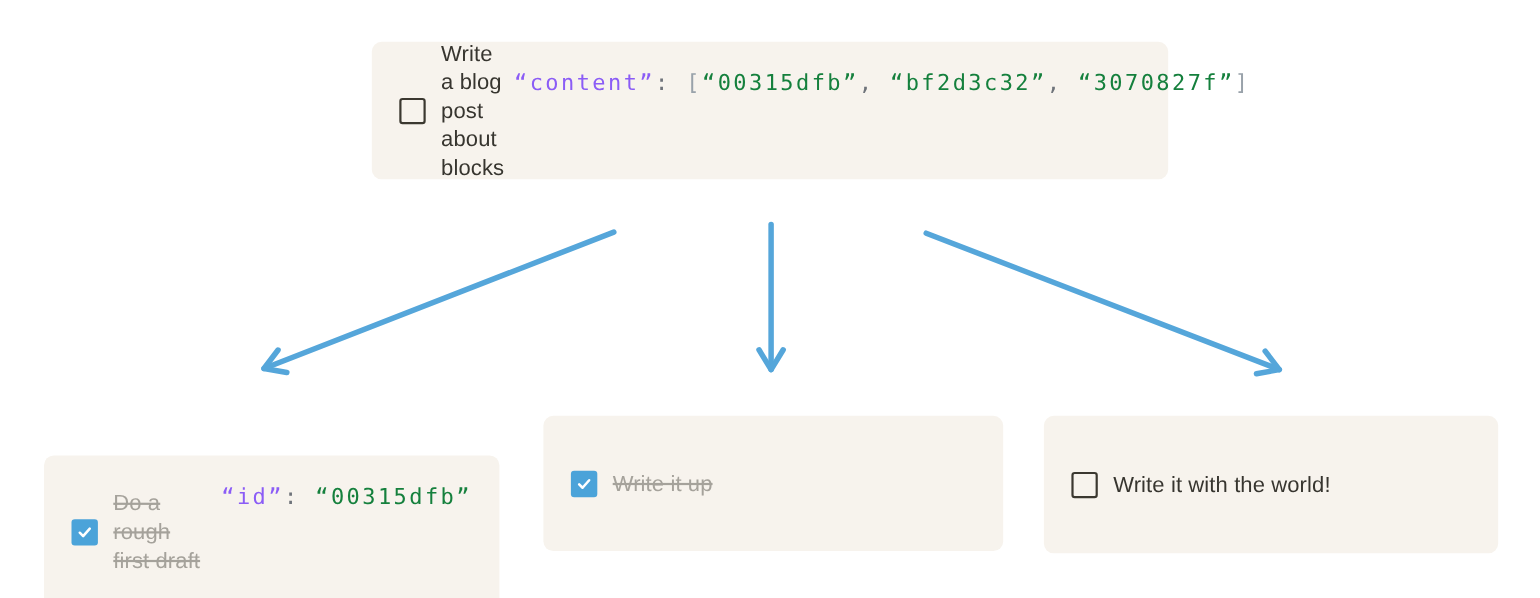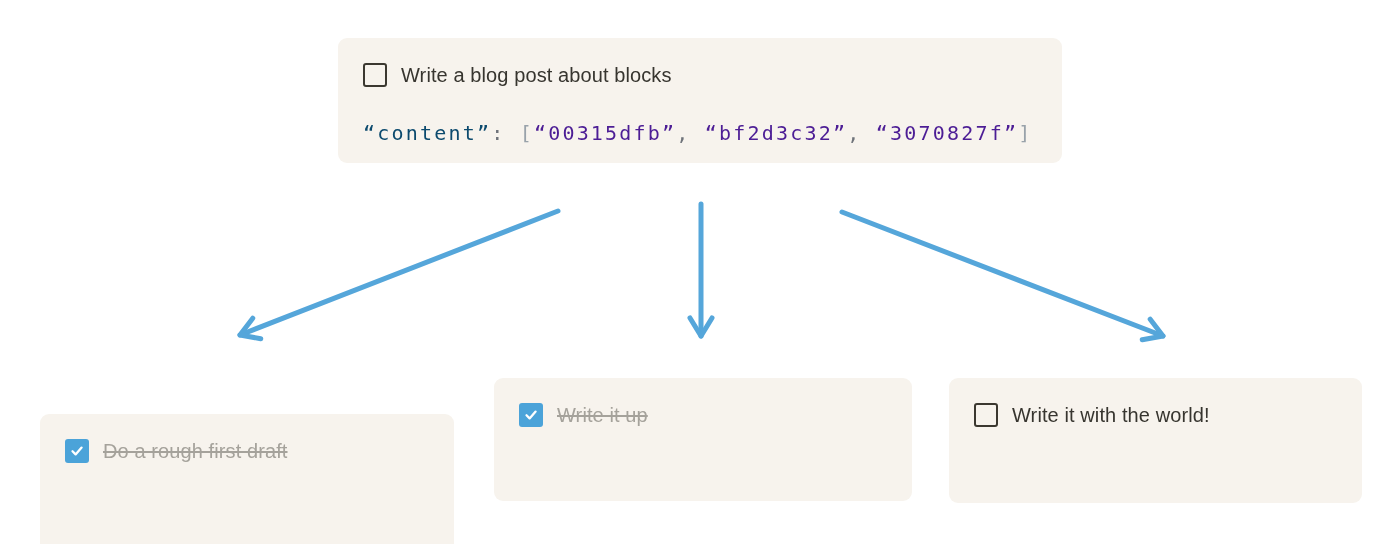--- a/index.html
+++ b/index.html
@@ -10,22 +10,21 @@
     overflow: hidden;
     font-family: "Liberation Sans", sans-serif;
   }
   .card {
     position: absolute;
     background: #f7f3ed;
     border-radius: 9px;
     box-sizing: border-box;
     padding: 24px 25px;
     display: flex;
-    flex-direction: column;
-    gap: 32px;
+    gap: 9px;
   }
   .card-parent { left: 338px; top: 38px;  width: 724px; height: 125px; }
   .card-child1 { left: 40px;  top: 378px; width: 414px; height: 140px; margin-top: 36px; }
   .card-child2 { left: 494px; top: 378px; width: 418px; height: 123px; }
   .card-child3 { left: 949px; top: 378px; width: 413px; height: 125px; }
 
   .todo-row { display: flex; align-items: center; gap: 14px; }
   .checkbox {
     width: 24px; height: 24px;
     box-sizing: border-box;
@@ -51,22 +50,22 @@
     text-decoration-thickness: 1.5px;
   }
 
   .code-line {
     font-family: "DejaVu Sans Mono", "Liberation Mono", monospace;
     font-size: 20px;
     line-height: 27px;
     letter-spacing: 2.2px;
     white-space: pre;
   }
-  .code-line .k { color: #0c4a6e; }
-  .code-line .v { color: #4c1d95; }
+  .code-line .k { color: #8b5cf6; }
+  .code-line .v { color: #15803d; }
   .code-line .p { color: #6f737a; }
   .code-line .b { color: #99a2aa; }
 
   svg.arrows {
     position: absolute;
     left: 0; top: 0;
     pointer-events: none;
   }
 </style>
 </head>
@@ -93,20 +92,21 @@
 
 <div class="card card-child1">
   <div class="todo-row">
     <span class="checkbox checked">
         <svg width="16" height="16" viewBox="0 0 16 16">
           <path d="M3.5 8.3 L6.6 11.4 L12.6 4.6" fill="none" stroke="#ffffff" stroke-width="2.3" stroke-linecap="round" stroke-linejoin="round"></path>
         </svg>
       </span>
     <span class="todo-label done">Do a rough first draft</span>
   </div>
+  <div class="code-line"><span class="k">“id”</span><span class="p">: </span><span class="v">“00315dfb”</span></div>
 </div>
 
 <div class="card card-child2">
   <div class="todo-row">
     <span class="checkbox checked">
         <svg width="16" height="16" viewBox="0 0 16 16">
           <path d="M3.5 8.3 L6.6 11.4 L12.6 4.6" fill="none" stroke="#ffffff" stroke-width="2.3" stroke-linecap="round" stroke-linejoin="round"></path>
         </svg>
       </span>
     <span class="todo-label done">Write it up</span>

